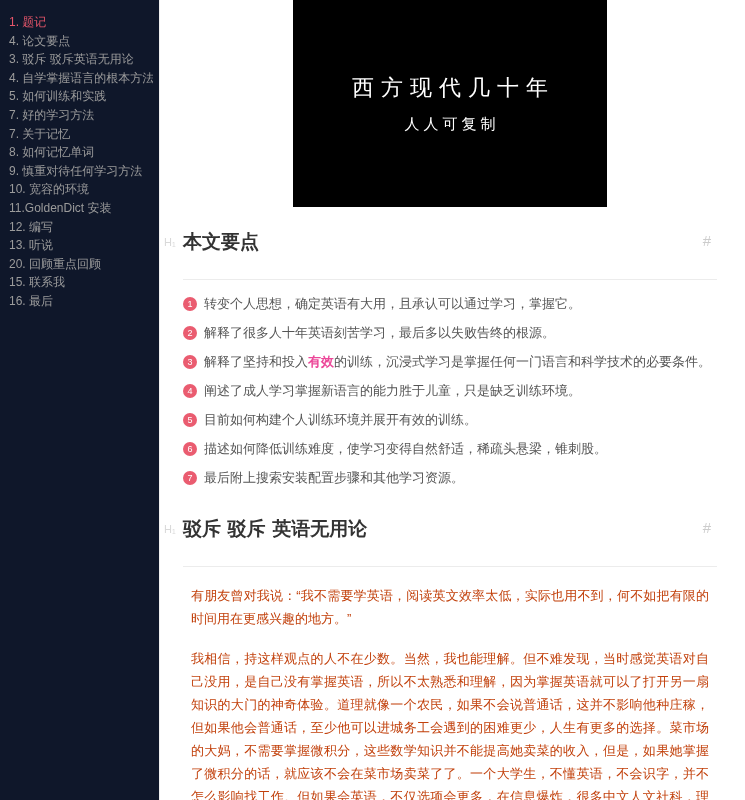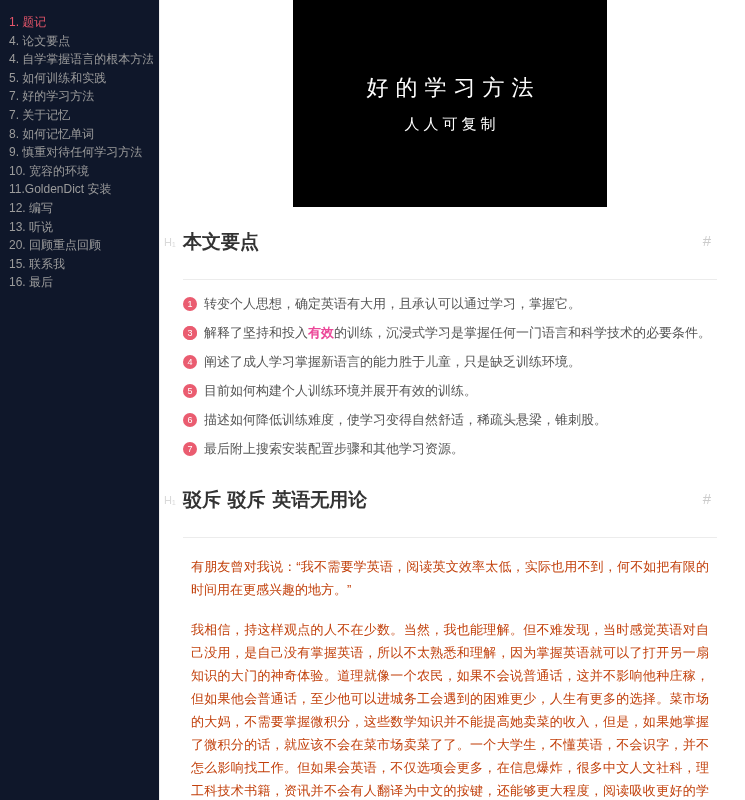--- a/index.html
+++ b/index.html
@@ -69,54 +69,55 @@
     font-size: 13px; line-height: 23px; color: #c2410c;
     margin: 17px 8px; text-align: justify;
   }
 </style>
 </head>
 <body>
 
 <nav class="sidebar">
   <div class="toc-item active">1. 题记</div>
   <div class="toc-item">4. 论文要点</div>
+  <div class="toc-item">3. 驳斥 驳斥英语无用论</div>
   <div class="toc-item">4. 自学掌握语言的根本方法</div>
   <div class="toc-item">5. 如何训练和实践</div>
   <div class="toc-item">7. 好的学习方法</div>
   <div class="toc-item">7. 关于记忆</div>
   <div class="toc-item">8. 如何记忆单词</div>
   <div class="toc-item">9. 慎重对待任何学习方法</div>
   <div class="toc-item">10. 宽容的环境</div>
   <div class="toc-item">11.GoldenDict 安装</div>
   <div class="toc-item">12. 编写</div>
   <div class="toc-item">13. 听说</div>
   <div class="toc-item">20. 回顾重点回顾</div>
   <div class="toc-item">15. 联系我</div>
   <div class="toc-item">16. 最后</div>
 </nav>
 
 <main class="main">
 
   <div class="banner">
-    <div class="banner-title">好的学习方法</div>
+    <div class="banner-title">西方现代几十年</div>
     <div class="banner-subtitle">人人可复制</div>
   </div>
 
   <h2 class="section-heading first">
     <span class="h-marker">H₁</span>
     <span>本文要点</span>
     <span class="anchor-hash">#</span>
   </h2>
 
   <ul class="points">
     <li>
       <span class="num-circle">1</span><span>转变个人思想，确定英语有大用，且承认可以通过学习，掌握它。</span><b></b><span></span>
     </li>
     <li>
-      <span class="num-circle">2</span><b></b><span></span>
+      <span class="num-circle">2</span><span>解释了很多人十年英语刻苦学习，最后多以失败告终的根源。</span><b></b><span></span>
     </li>
     <li>
       <span class="num-circle">3</span><span>解释了坚持和投入</span><b>有效</b><span>的训练，沉浸式学习是掌握任何一门语言和科学技术的必要条件。</span>
     </li>
     <li>
       <span class="num-circle">4</span><span>阐述了成人学习掌握新语言的能力胜于儿童，只是缺乏训练环境。</span><b></b><span></span>
     </li>
     <li>
       <span class="num-circle">5</span><span>目前如何构建个人训练环境并展开有效的训练。</span><b></b><span></span>
     </li>

